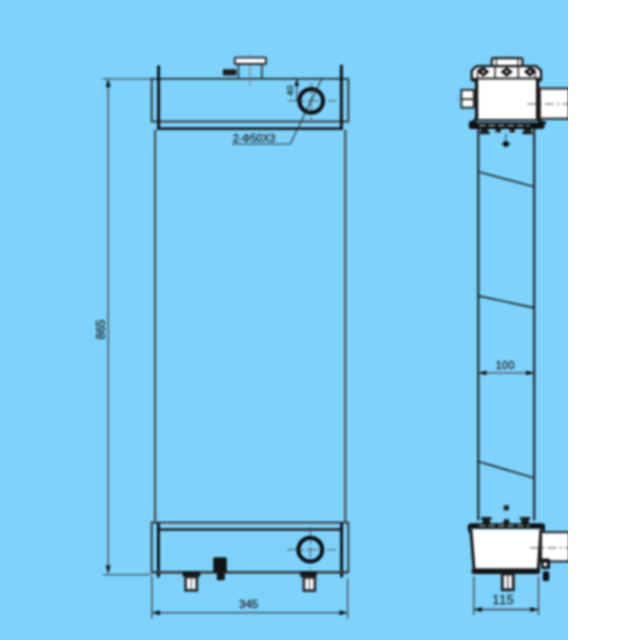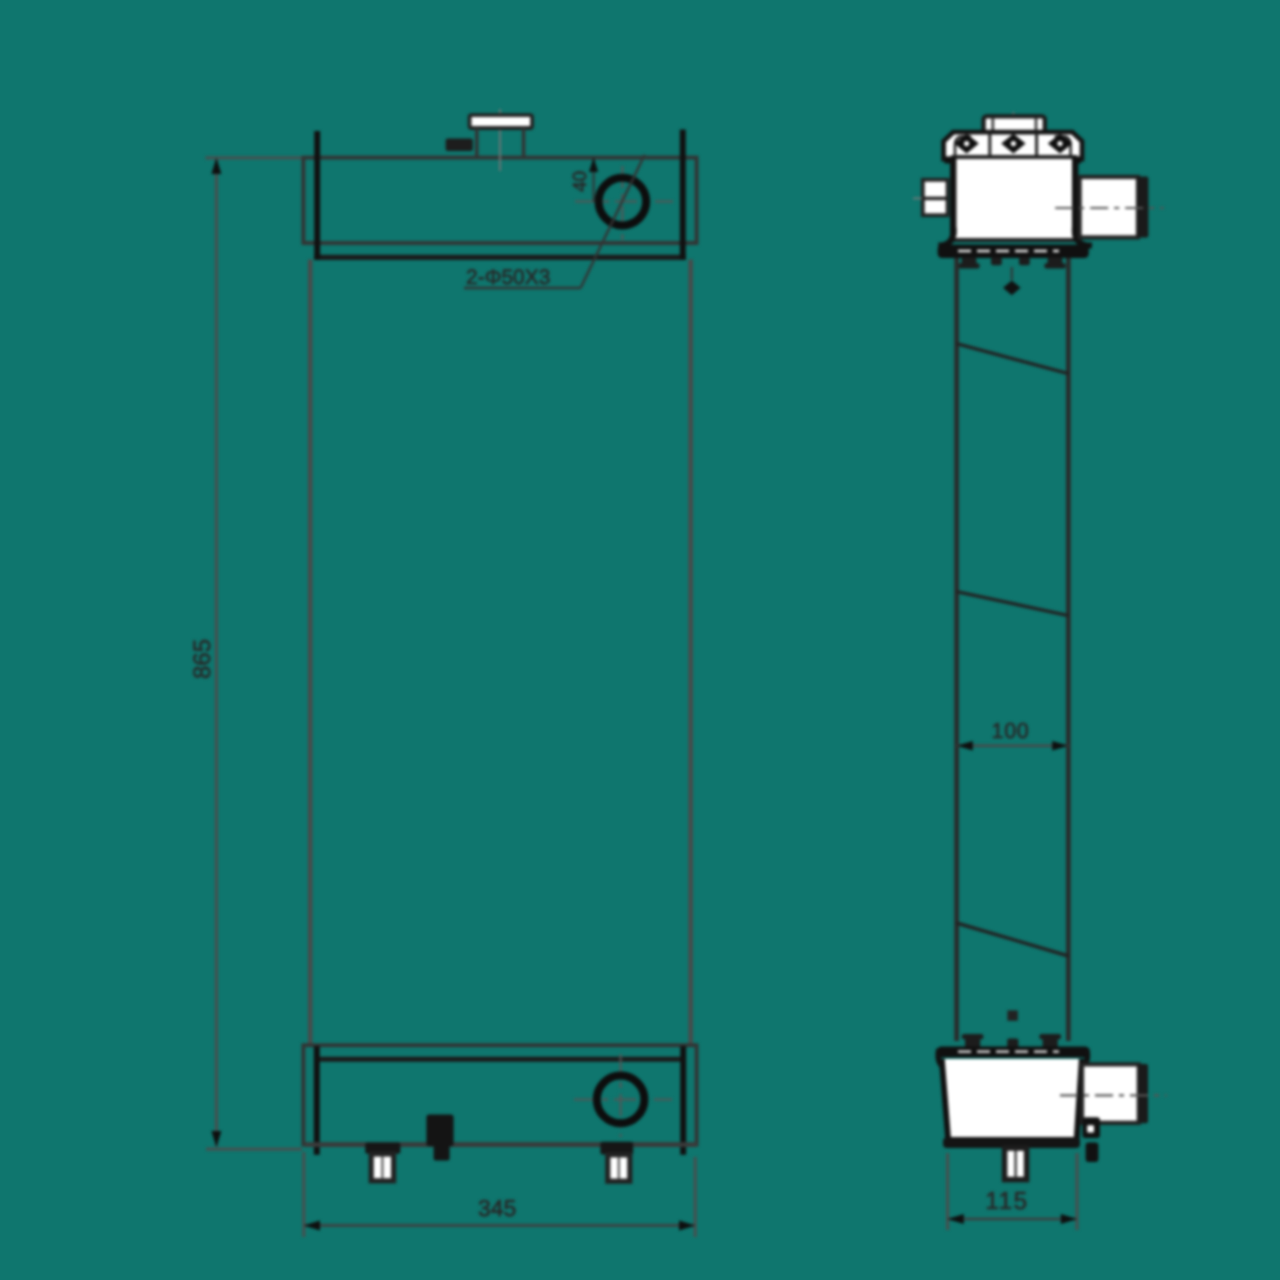--- a/index.html
+++ b/index.html
@@ -1,16 +1,16 @@
 <!DOCTYPE html>
 <html><head>
 <meta charset="utf-8">
 <style>
   html,body{margin:0;padding:0;background:#fff;}
-  .wrap{width:640px;height:640px;position:relative;overflow:hidden;background:#0f766e;}
+  .wrap{width:568px;height:640px;position:relative;overflow:hidden;background:#7dd3fc;}
   svg{position:absolute;top:0;left:0;filter:blur(0.8px);}
   text{font-family:"Liberation Sans", sans-serif;fill:#282828;stroke:#282828;stroke-width:0.3px;}
 </style>
 </head>
 <body>
 <div class="wrap">
 <svg width="640" height="640" viewBox="0 0 640 640">
 
   <g stroke="#4c4c4c" stroke-width="1.4">
     <line x1="102.7" y1="78.9" x2="151" y2="78.9"></line>

